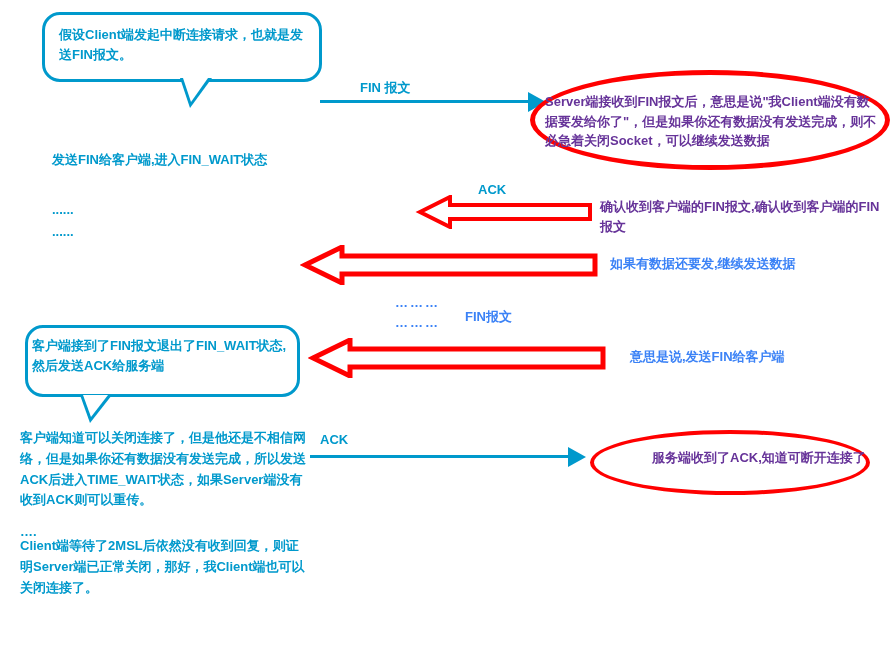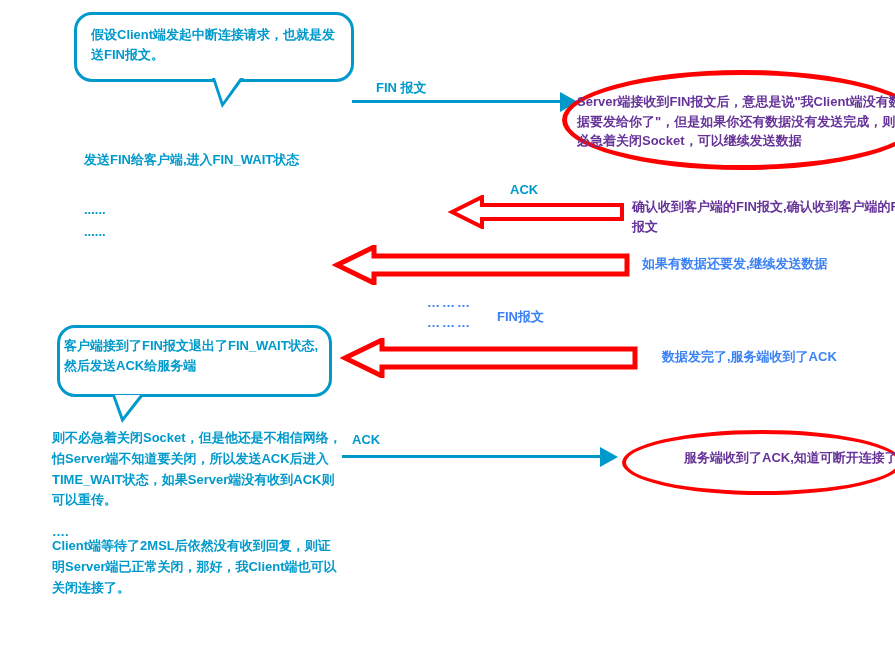--- a/index.html
+++ b/index.html
@@ -4,21 +4,21 @@
 <style>
   * { box-sizing: border-box; margin: 0; padding: 0; }
   body {
     width: 895px;
     height: 658px;
     position: relative;
     font-family: "Microsoft YaHei", Arial, sans-serif;
     font-size: 13px;
     background: #fff;
   }
-  .abs { position: absolute; margin-left: 32px; }
+  .abs { position: absolute; }
   .blue-text { color: #0099cc; font-weight: bold; line-height: 1.6; }
   .red-text { color: #3b82f6; font-weight: bold; }
   .purple-text { color: #663399; font-weight: bold; line-height: 1.5; }
   
   
   .bubble1 {
     left: 42px; top: 12px;
     width: 280px; height: 70px;
     border: 3px solid #0099cc;
     border-radius: 18px;
@@ -124,25 +124,25 @@
 <div class="abs bubble1-tail-inner"></div>
 
 <div class="abs blue-text" style="left:52px; top:150px; width:230px;">发送FIN给客户端,进入FIN_WAIT状态</div>
 <div class="abs blue-text" style="left:52px; top:200px;">......</div>
 <div class="abs blue-text" style="left:52px; top:222px;">......</div>
 
 <div class="abs bubble2">客户端接到了FIN报文退出了FIN_WAIT状态,然后发送ACK给服务端</div>
 <div class="abs bubble2-tail"></div>
 <div class="abs bubble2-tail-inner"></div>
 
-<div class="abs blue-text" style="left:20px; top:428px; width:290px;">则不必急着关闭Socket，但是他还是不相信网络，怕Server端不知道要关闭，所以发送ACK后进入TIME_WAIT状态，如果Server端没有收到ACK则可以重传。</div>
+<div class="abs blue-text" style="left:20px; top:428px; width:290px;">客户端知道可以关闭连接了，但是他还是不相信网络，但是如果你还有数据没有发送完成，所以发送ACK后进入TIME_WAIT状态，如果Server端没有收到ACK则可以重传。</div>
 <div class="abs blue-text" style="left:20px; top:522px;">….</div>
 <div class="abs blue-text" style="left:20px; top:536px; width:290px;">Client端等待了2MSL后依然没有收到回复，则证明Server端已正常关闭，那好，我Client端也可以关闭连接了。</div>
 
-<div class="abs blue-text" style="left:344px; top:78px;text-align:center;">FIN 报文</div>
+<div class="abs blue-text" style="left:360px; top:78px;text-align:center;">FIN 报文</div>
 <div class="abs arrow-blue-right"></div>
 
 <div class="abs ellipse1"></div>
 <div class="abs purple-text" style="left:545px; top:92px; width:335px; font-size:13px;">Server端接收到FIN报文后，意思是说"我Client端没有数据要发给你了"，但是如果你还有数据没有发送完成，则不必急着关闭Socket，可以继续发送数据</div>
 
 <div class="abs blue-text" style="left:478px; top:180px;">ACK</div>
 <div class="abs thick-arrow-left" style="left:415px; top:195px;">
   <svg width="180" height="34">
     <path d="M 5 17 L 35 2 L 35 10 L 175 10 L 175 24 L 35 24 L 35 32 Z" fill="#fff" stroke="#ff0000" stroke-width="4"></path>
   </svg>
@@ -158,19 +158,19 @@
 
 <div class="abs red-text" style="left:395px; top:295px; letter-spacing:2px;">………</div>
 <div class="abs red-text" style="left:395px; top:315px; letter-spacing:2px;">………</div>
 <div class="abs red-text" style="left:465px; top:308px;">FIN报文</div>
 
 <div class="abs thick-arrow-left" style="left:308px; top:338px;">
   <svg width="300" height="40">
     <path d="M 5 20 L 42 2 L 42 11 L 295 11 L 295 29 L 42 29 L 42 38 Z" fill="#fff" stroke="#ff0000" stroke-width="5"></path>
   </svg>
 </div>
-<div class="abs red-text" style="left:630px; top:348px;">数据发完了,服务端收到了ACK</div>
+<div class="abs red-text" style="left:630px; top:348px;">意思是说,发送FIN给客户端</div>
 
 <div class="abs blue-text" style="left:320px; top:430px;">ACK</div>
 <div class="abs arrow-blue-right2"></div>
 
 <div class="abs ellipse2"></div>
 <div class="abs purple-text" style="left:652px; top:448px; width:235px;">服务端收到了ACK,知道可断开连接了</div>
 
 </body></html>

